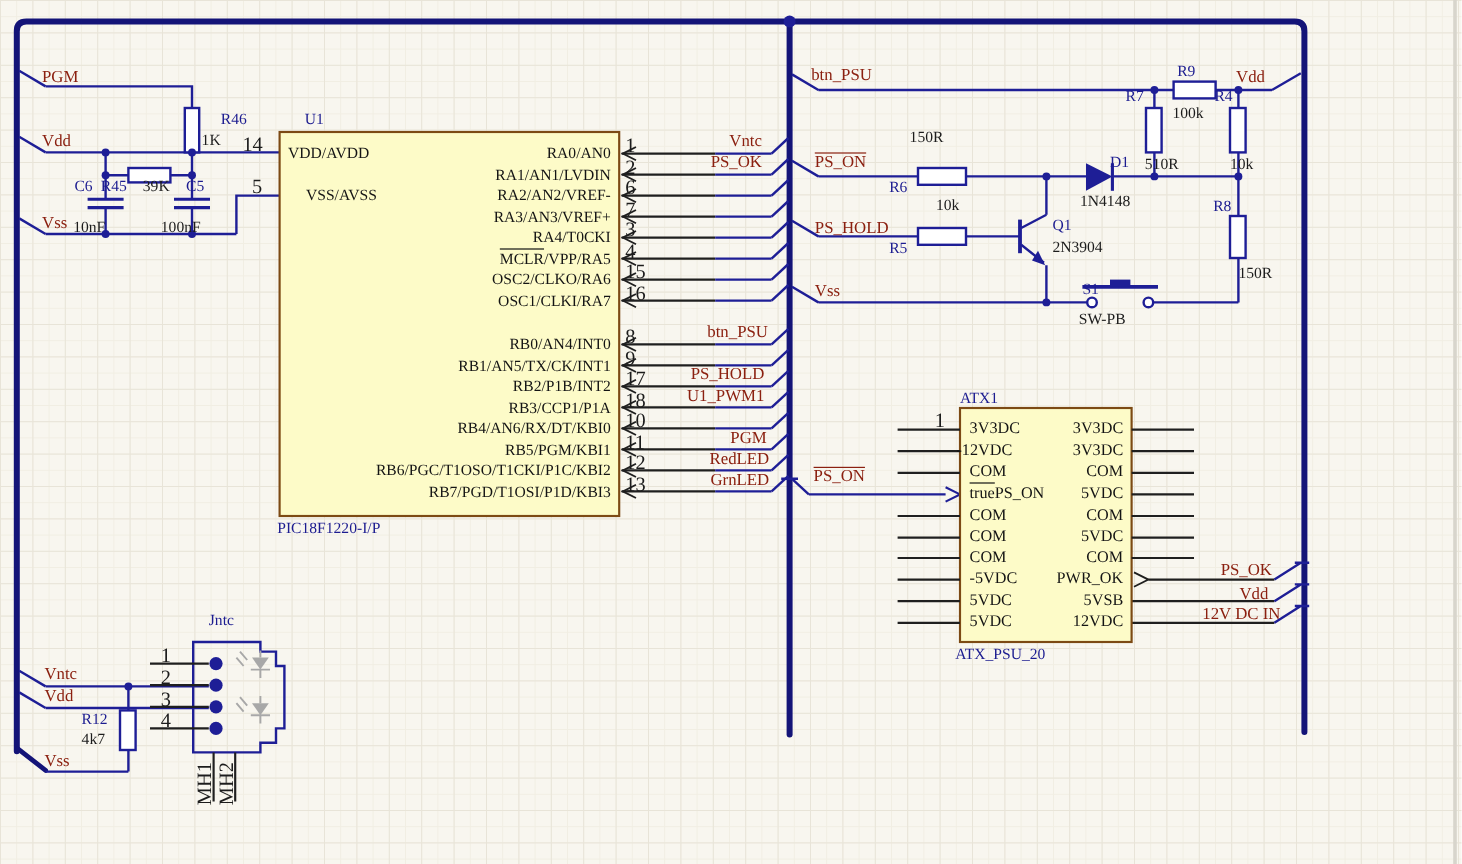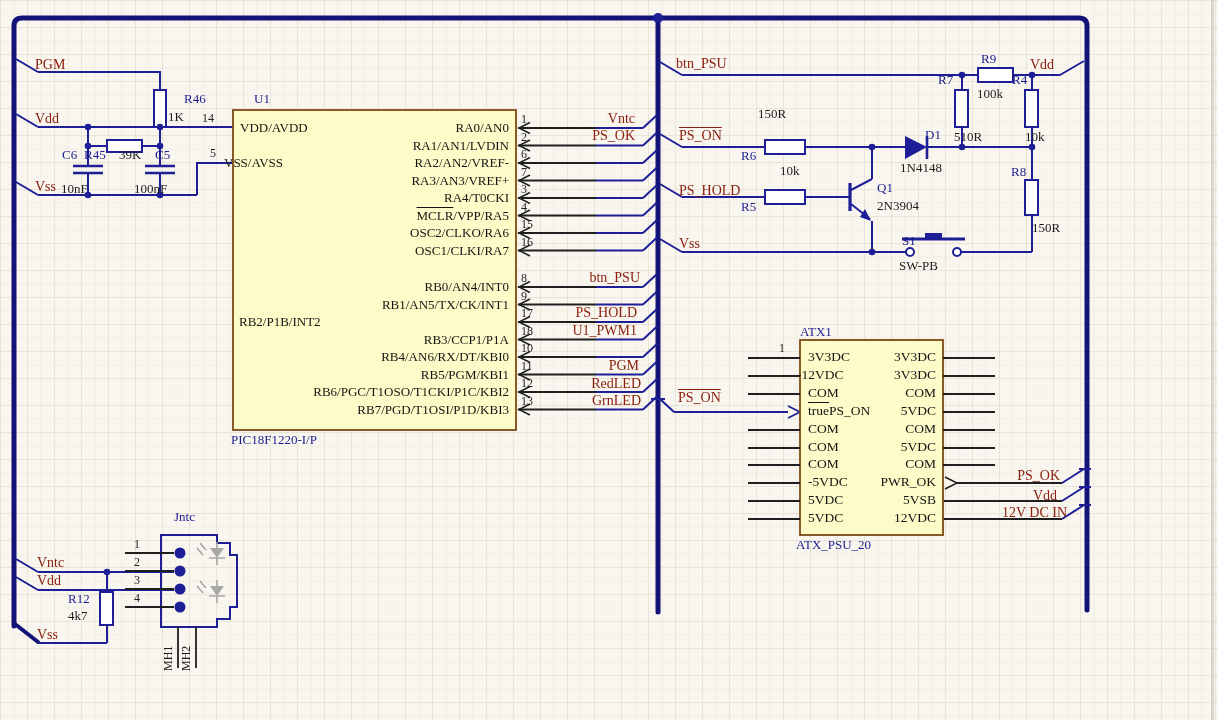--- a/index.html
+++ b/index.html
@@ -10,21 +10,21 @@
       linear-gradient(to right,#e8e4d8 1px,transparent 1px),
       linear-gradient(to bottom,#e8e4d8 1px,transparent 1px),
       linear-gradient(to right,#f1eee3 1px,transparent 1px),
       linear-gradient(to bottom,#f1eee3 1px,transparent 1px);
     background-size:27px 27px,27px 27px,13.5px 13.5px,13.5px 13.5px;}
   #wires{position:absolute;left:0;top:0}
   .lbl{position:absolute;white-space:nowrap;line-height:1.05}
   .net{color:#8b2010;font-size:14px}
   .des{color:#1c1c90;font-size:13px}
   .val{color:#1c1c1c;font-size:13px}
-  .pnum{position:absolute;color:#1c1c1c;font-size:12px;white-space:nowrap;line-height:1}
+  .pnum{position:absolute;color:#1c1c1c;font-size:17px;white-space:nowrap;line-height:1}
   .pname{position:absolute;color:#141414;font-size:13px;white-space:nowrap;line-height:1}
   .aname{font-size:13.5px}
   .ovl{text-decoration:overline;text-decoration-thickness:1.3px}
   .rot{writing-mode:vertical-rl;transform:rotate(180deg)}
   .wn{stroke:#1e1e96;stroke-width:2;fill:none}
   .bus{stroke:#141478;stroke-width:5;fill:none;stroke-linecap:round}
   .bus4{stroke:#141478;stroke-width:4;fill:none;stroke-linecap:round}
   .pk{stroke:#1f1f1f;stroke-width:1.8;fill:none}
   .ar{stroke:#1f1f1f;stroke-width:1.5;fill:none}
   .arw{stroke:#1e1e96;stroke-width:1.8;fill:none}
@@ -289,35 +289,35 @@
       <div class="pname" style="left: 239px; width: 270px; text-align: right; top: 208.5px;"><span class="ovl">MCLR</span><span>/VPP/RA5</span></div>
       <div class="pnum" style="left: 521px; top: 218px;">15</div>
       <div class="pname" style="left: 239px; width: 270px; text-align: right; top: 226px;">OSC2/CLKO/RA6</div>
       <div class="pnum" style="left: 521px; top: 235.5px;">16</div>
       <div class="pname" style="left: 239px; width: 270px; text-align: right; top: 243.5px;">OSC1/CLKI/RA7</div>
       <div class="pnum" style="left: 521px; top: 272px;">8</div>
       <div class="pname" style="left: 239px; width: 270px; text-align: right; top: 280px;">RB0/AN4/INT0</div>
       <div class="pnum" style="left: 521px; top: 289.5px;">9</div>
       <div class="pname" style="left: 239px; width: 270px; text-align: right; top: 297.5px;">RB1/AN5/TX/CK/INT1</div>
       <div class="pnum" style="left: 521px; top: 307px;">17</div>
-      <div class="pname" style="left: 239px; width: 270px; text-align: left; top: 315px;">RB2/P1B/INT2</div>
+      <div class="pname" style="left: 239px; width: 270px; text-align: right; top: 315px;">RB2/P1B/INT2</div>
       <div class="pnum" style="left: 521px; top: 324.5px;">18</div>
       <div class="pname" style="left: 239px; width: 270px; text-align: right; top: 332.5px;">RB3/CCP1/P1A</div>
       <div class="pnum" style="left: 521px; top: 342px;">10</div>
       <div class="pname" style="left: 239px; width: 270px; text-align: right; top: 350px;">RB4/AN6/RX/DT/KBI0</div>
       <div class="pnum" style="left: 521px; top: 359.5px;">11</div>
       <div class="pname" style="left: 239px; width: 270px; text-align: right; top: 367.5px;">RB5/PGM/KBI1</div>
       <div class="pnum" style="left: 521px; top: 377px;">12</div>
       <div class="pname" style="left: 239px; width: 270px; text-align: right; top: 385px;">RB6/PGC/T1OSO/T1CKI/P1C/KBI2</div>
       <div class="pnum" style="left: 521px; top: 394.5px;">13</div>
       <div class="pname" style="left: 239px; width: 270px; text-align: right; top: 402.5px;">RB7/PGD/T1OSI/P1D/KBI3</div>
       <div class="pnum" style="left: 202px; top: 112px;">14</div>
       <div class="pname" style="left: 240px; top: 121px;">VDD/AVDD</div>
       <div class="pnum" style="left: 210px; top: 147px;">5</div>
-      <div class="pname" style="left: 224px; top: 156px;">VSS/AVSS</div>
+      <div class="pname" style="left: 255px; top: 156px;">VSS/AVSS</div>
       <div class="pname aname" style="left: 808px; top: 350px;">3V3DC</div>
       <div class="pname aname" style="left: 797px; top: 368px; font-family: Liberation Serif, serif;">-12VDC</div>
       <div class="pname aname" style="left: 808px; top: 386px;">COM</div>
       <div class="pname aname" style="left: 808px; top: 404px;"><span class="ovl">true</span><span>PS_ON</span></div>
       <div class="pname aname" style="left: 808px; top: 422px;">COM</div>
       <div class="pname aname" style="left: 808px; top: 440px;">COM</div>
       <div class="pname aname" style="left: 808px; top: 457px;">COM</div>
       <div class="pname aname" style="left: 808px; top: 475px;">-5VDC</div>
       <div class="pname aname" style="left: 808px; top: 493px;">5VDC</div>
       <div class="pname aname" style="left: 808px; top: 511px;">5VDC</div>

